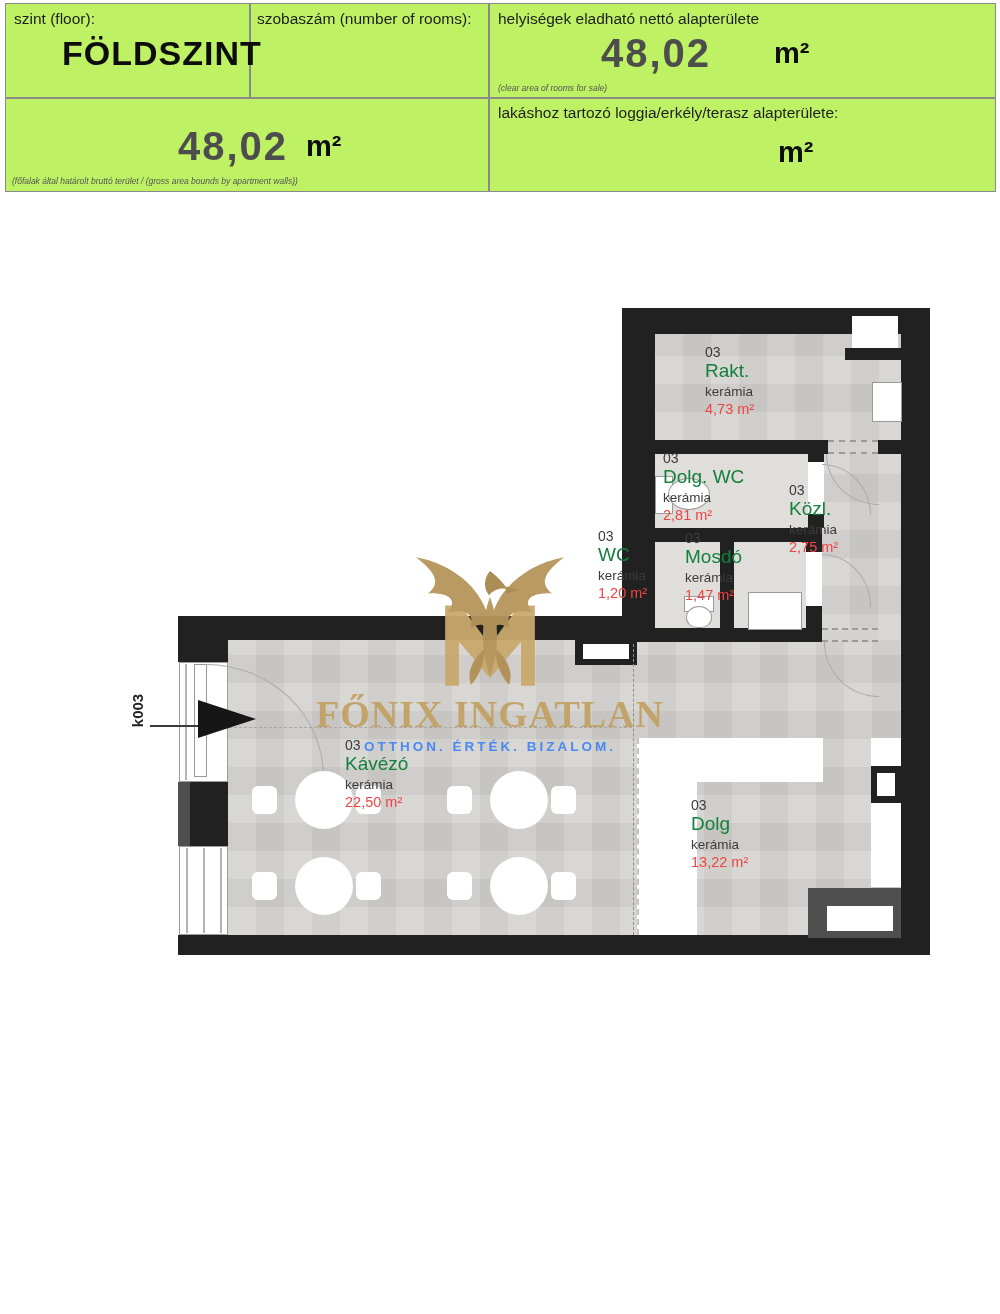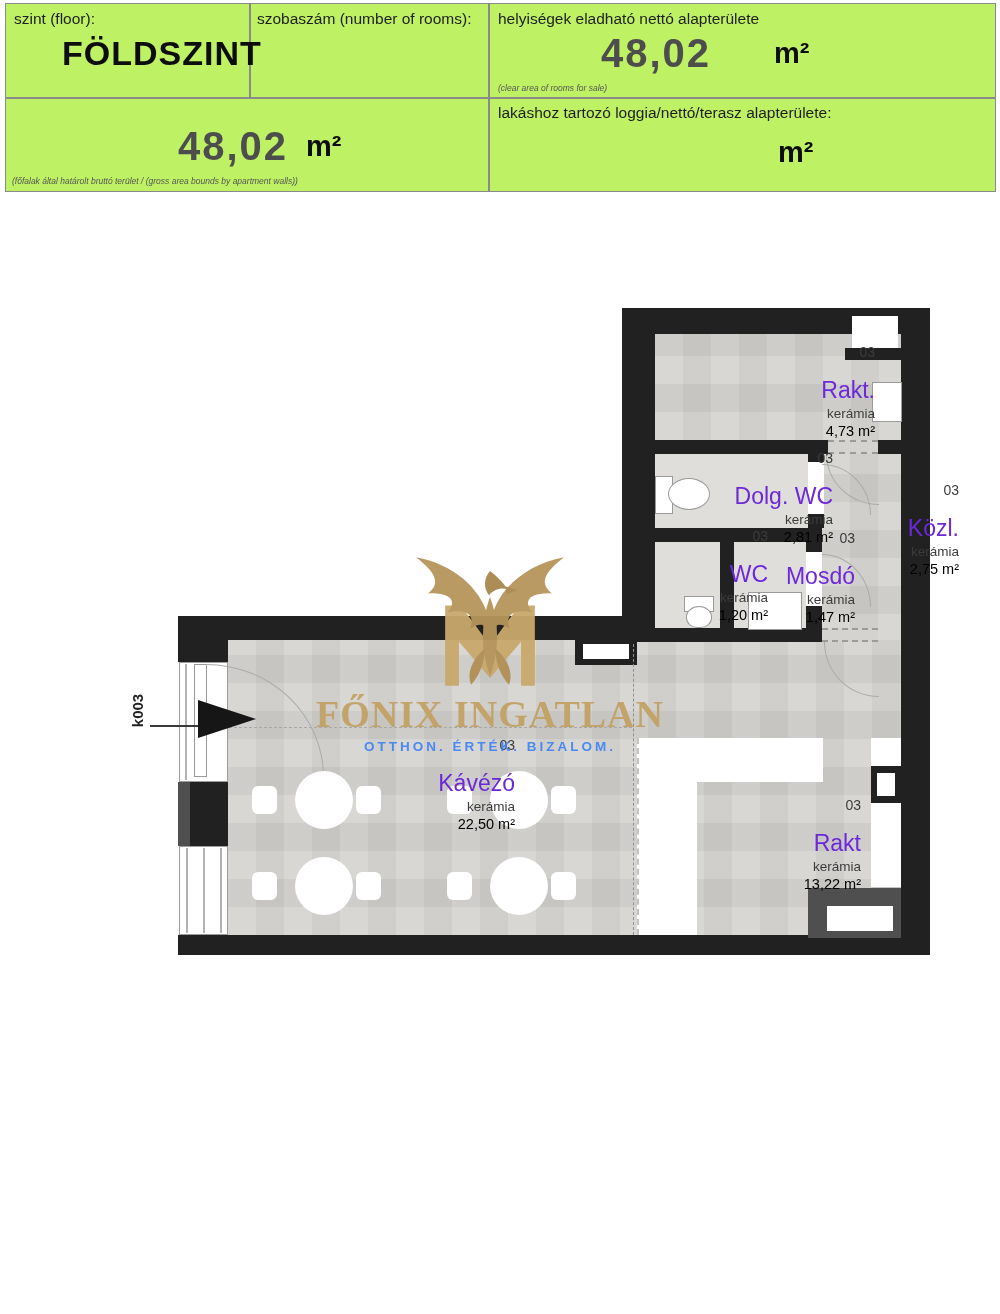--- a/index.html
+++ b/index.html
@@ -23,25 +23,25 @@
   .white{position:absolute;background:#fff;}
   .fixture{position:absolute;background:#fff;border:1px solid #9a9a9a;}
   .arc{position:absolute;}
   .arc-tr{border-top:1.5px solid #ababab;border-right:1.5px solid #ababab;border-top-right-radius:100%;}
   .arc-bl{border-left:1.5px solid #ababab;border-bottom:1.5px solid #ababab;border-bottom-left-radius:100%;}
   .dash-v{position:absolute;border-left:1.5px dashed #909090;}
   .dash-h{position:absolute;border-top:1.5px dashed #a8a8a8;}
   .lintel{position:absolute;background:#d4d3d0;border-top:2px dashed #9b9b9b;border-bottom:2px dashed #9b9b9b;box-sizing:border-box;}
   .glz{position:absolute;background:#b3b3b3;width:1.5px;}
   
-  .rlabel{position:absolute;width:170px;margin-left:-85px;text-align:right;color:#333;line-height:1.15;}
+  .rlabel{position:absolute;width:170px;margin-left:-85px;text-align:left;color:#333;line-height:1.15;}
   .rlabel .rid{display:block;font-size:14px;color:#3c3c3c;}
-  .rlabel .rname{display:block;font-size:23px;color:#6d28d9;margin-top:17px;}
+  .rlabel .rname{display:block;font-size:19px;color:#15803d;margin-top:0;}
   .rlabel .rmat{display:block;font-size:13.5px;color:#3c3c3c;margin-top:2px;}
-  .rlabel .rarea{display:block;font-size:14.5px;color:#000000;margin-top:2px;}
+  .rlabel .rarea{display:block;font-size:14.5px;color:#ef4444;margin-top:2px;}
   
   .tbl-circle{position:absolute;width:58px;height:58px;border-radius:50%;background:#fff;}
   .chair{position:absolute;width:25px;height:28px;border-radius:6px;background:#fff;}
   
   #entrance-arrow{position:absolute;width:0;height:0;border-left:58px solid #161616;border-top:19px solid transparent;border-bottom:19px solid transparent;}
   #entrance-code{position:absolute;font-size:15px;font-weight:bold;color:#222;transform:rotate(-90deg);}
   
   #watermark{position:absolute;left:330px;top:552px;width:320px;z-index:60;pointer-events:none;}
   #wm-logo{position:absolute;left:72px;top:0;opacity:.95;}
   #wm-brand{position:absolute;left:-40px;top:140px;width:400px;text-align:center;font-family:"Liberation Serif",serif;font-weight:bold;font-size:38px;letter-spacing:1px;color:#c2a164;white-space:nowrap;opacity:.93;}
@@ -62,21 +62,21 @@
 
   <div class="cell-label" style="left:492px;top:6px;">helyiségek eladható nettó alapterülete</div>
   <div class="big-num" style="left:595px;top:27px;">48,02</div>
   <div class="big-unit" style="left:768px;top:33px;">m²</div>
   <div class="tiny-note" style="left:492px;top:79px;">(clear area of rooms for sale)</div>
 
   <div class="big-num" style="left:172px;top:120px;">48,02</div>
   <div class="big-unit" style="left:300px;top:126px;">m²</div>
   <div class="tiny-note" style="left:6px;top:172px;">(főfalak által határolt bruttó terület / (gross area bounds by apartment walls))</div>
 
-  <div class="cell-label" style="left:492px;top:100px;">lakáshoz tartozó loggia/nettó/terasz alapterülete:</div>
+  <div class="cell-label" style="left:492px;top:100px;">lakáshoz tartozó loggia/erkély/terasz alapterülete:</div>
   <div class="big-unit" style="left:772px;top:132px;">m²</div>
 </div>
 
 <div class="abs" id="plan" style="left:0;top:0;width:1000px;height:1314px;">
 
   <div class="floor" style="left:655px;top:334px;width:246px;height:106px;"></div>
   <div class="floor floor-light" style="left:655px;top:454px;width:153px;height:74px;"></div>
   <div class="floor" style="left:822px;top:440px;width:79px;height:202px;"></div>
   <div class="floor floor-light" style="left:655px;top:542px;width:65px;height:86px;"></div>
   <div class="floor floor-light" style="left:734px;top:542px;width:72px;height:86px;"></div>
@@ -189,21 +189,21 @@
     <span class="rarea">1,47 m²</span>
   </div>
   <div class="rlabel" style="left:430px;top:737px;z-index:30;">
     <span class="rid">03</span>
     <span class="rname">Kávézó</span>
     <span class="rmat">kerámia</span>
     <span class="rarea">22,50 m²</span>
   </div>
   <div class="rlabel" style="left:776px;top:797px;z-index:30;">
     <span class="rid">03</span>
-    <span class="rname">Rakt</span>
+    <span class="rname">Dolg</span>
     <span class="rmat">kerámia</span>
     <span class="rarea">13,22 m²</span>
   </div>
 </div>
 
 <div id="watermark">
   <svg id="wm-logo" width="176" height="138" viewBox="0 0 200 160">
     <path d="M48 62 L48 155 L64 155 L64 104 L100 146 L136 104 L136 155 L152 155 L152 62 L134 62 L100 108 L66 62 Z" fill="#c9a96c"></path>
     <path d="M97 72 C88 42 58 14 14 6 C38 24 43 37 28 48 C55 47 62 57 51 70 C74 65 83 74 77 89 C87 82 95 83 97 92 Z" fill="#b6955a"></path>
     <path d="M103 72 C112 42 142 14 186 6 C162 24 157 37 172 48 C145 47 138 57 149 70 C126 65 117 74 123 89 C113 82 105 83 103 92 Z" fill="#b6955a"></path>

